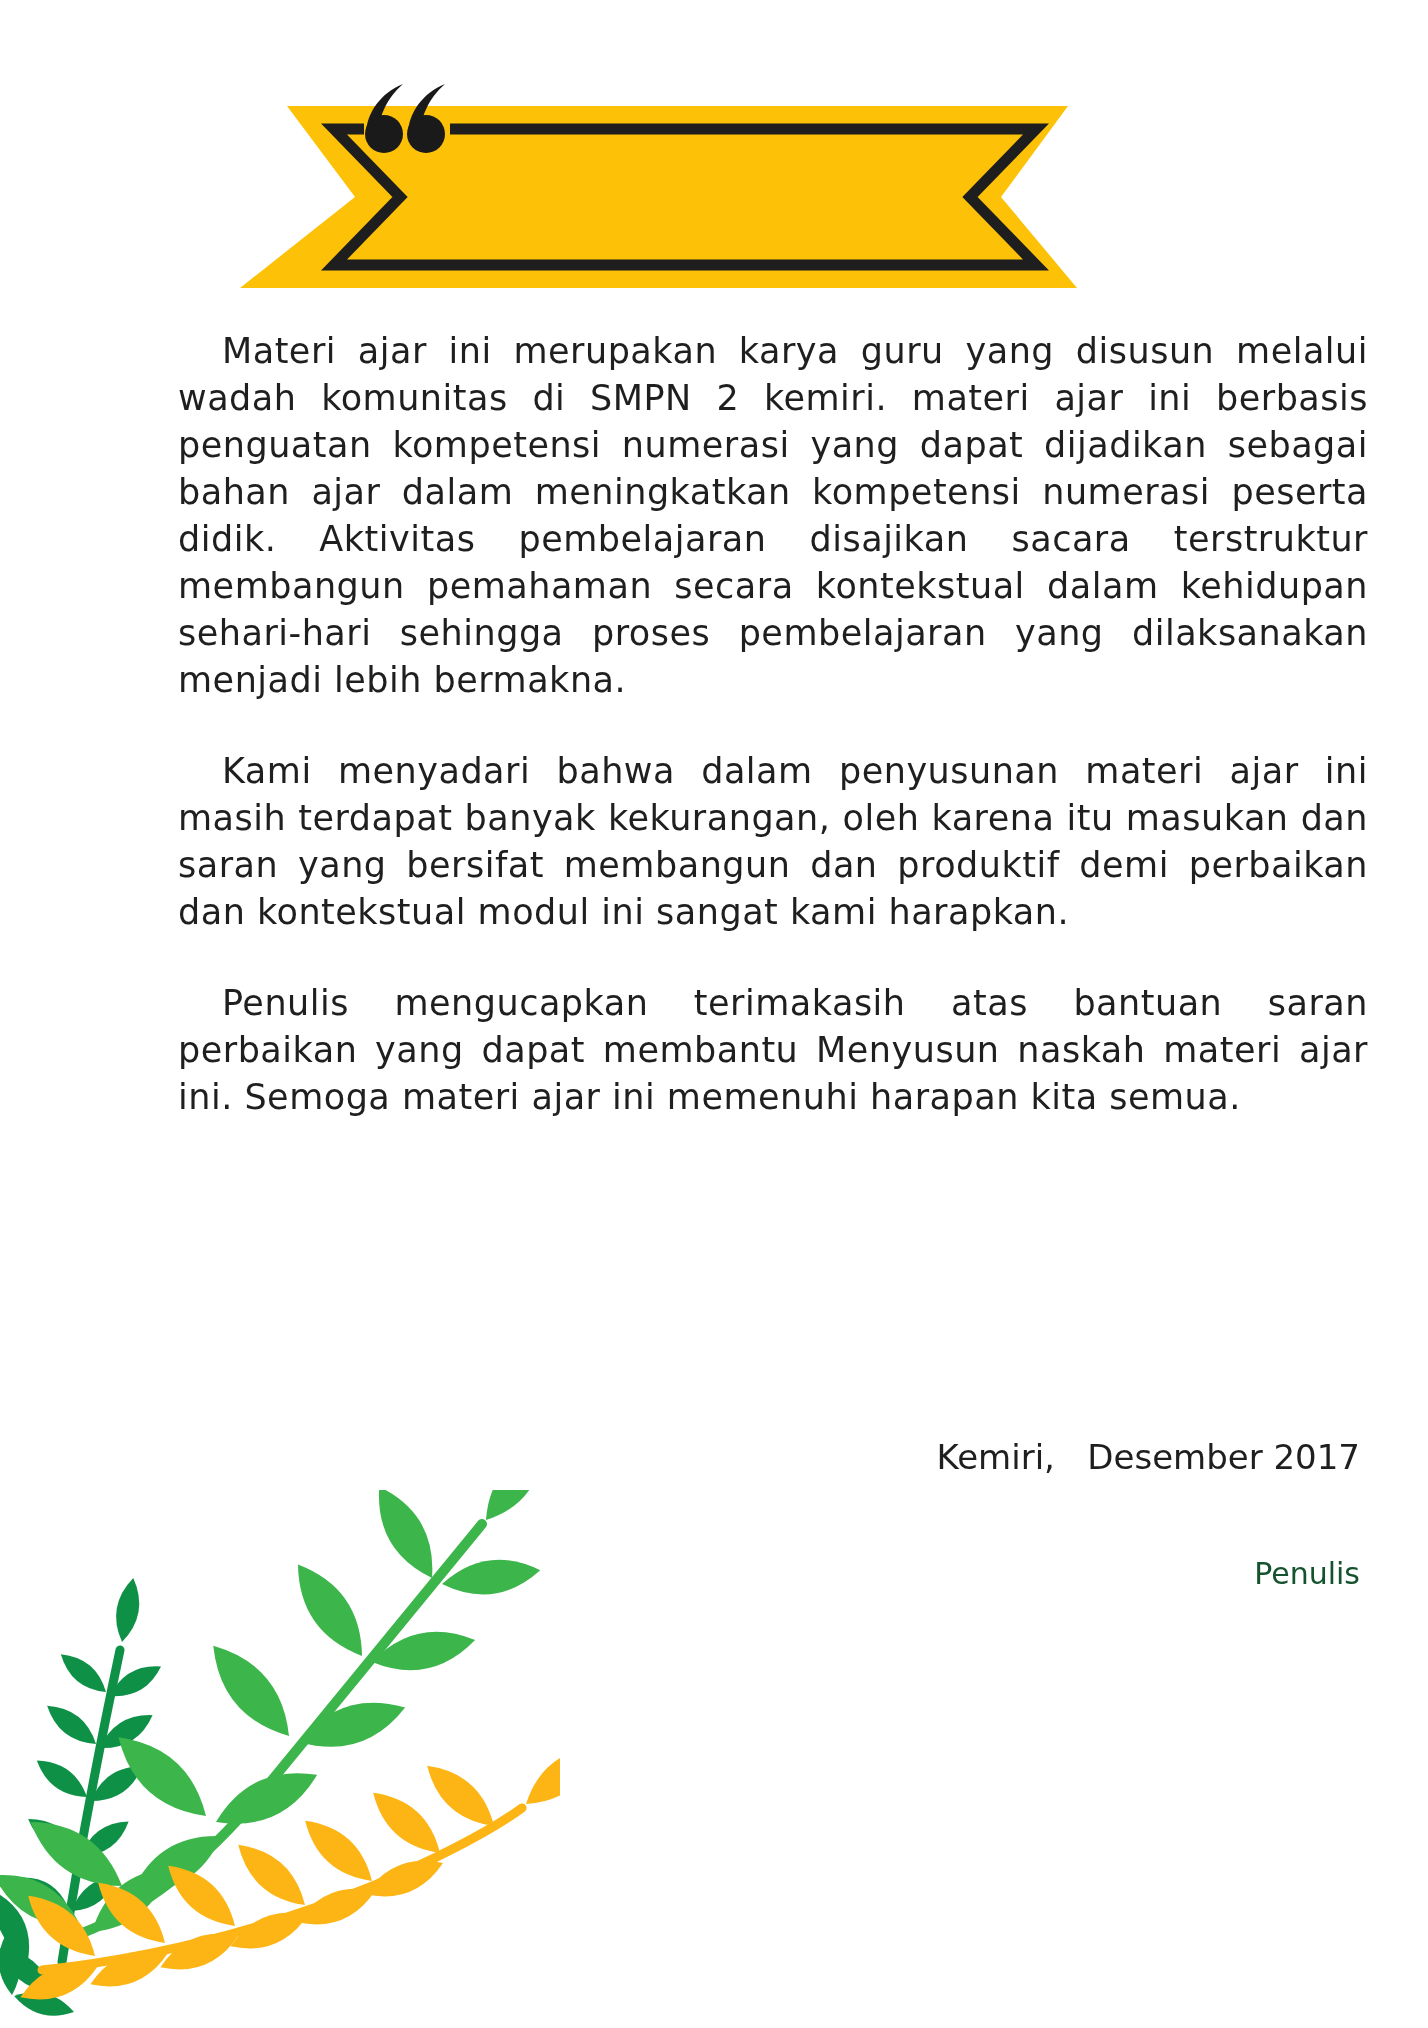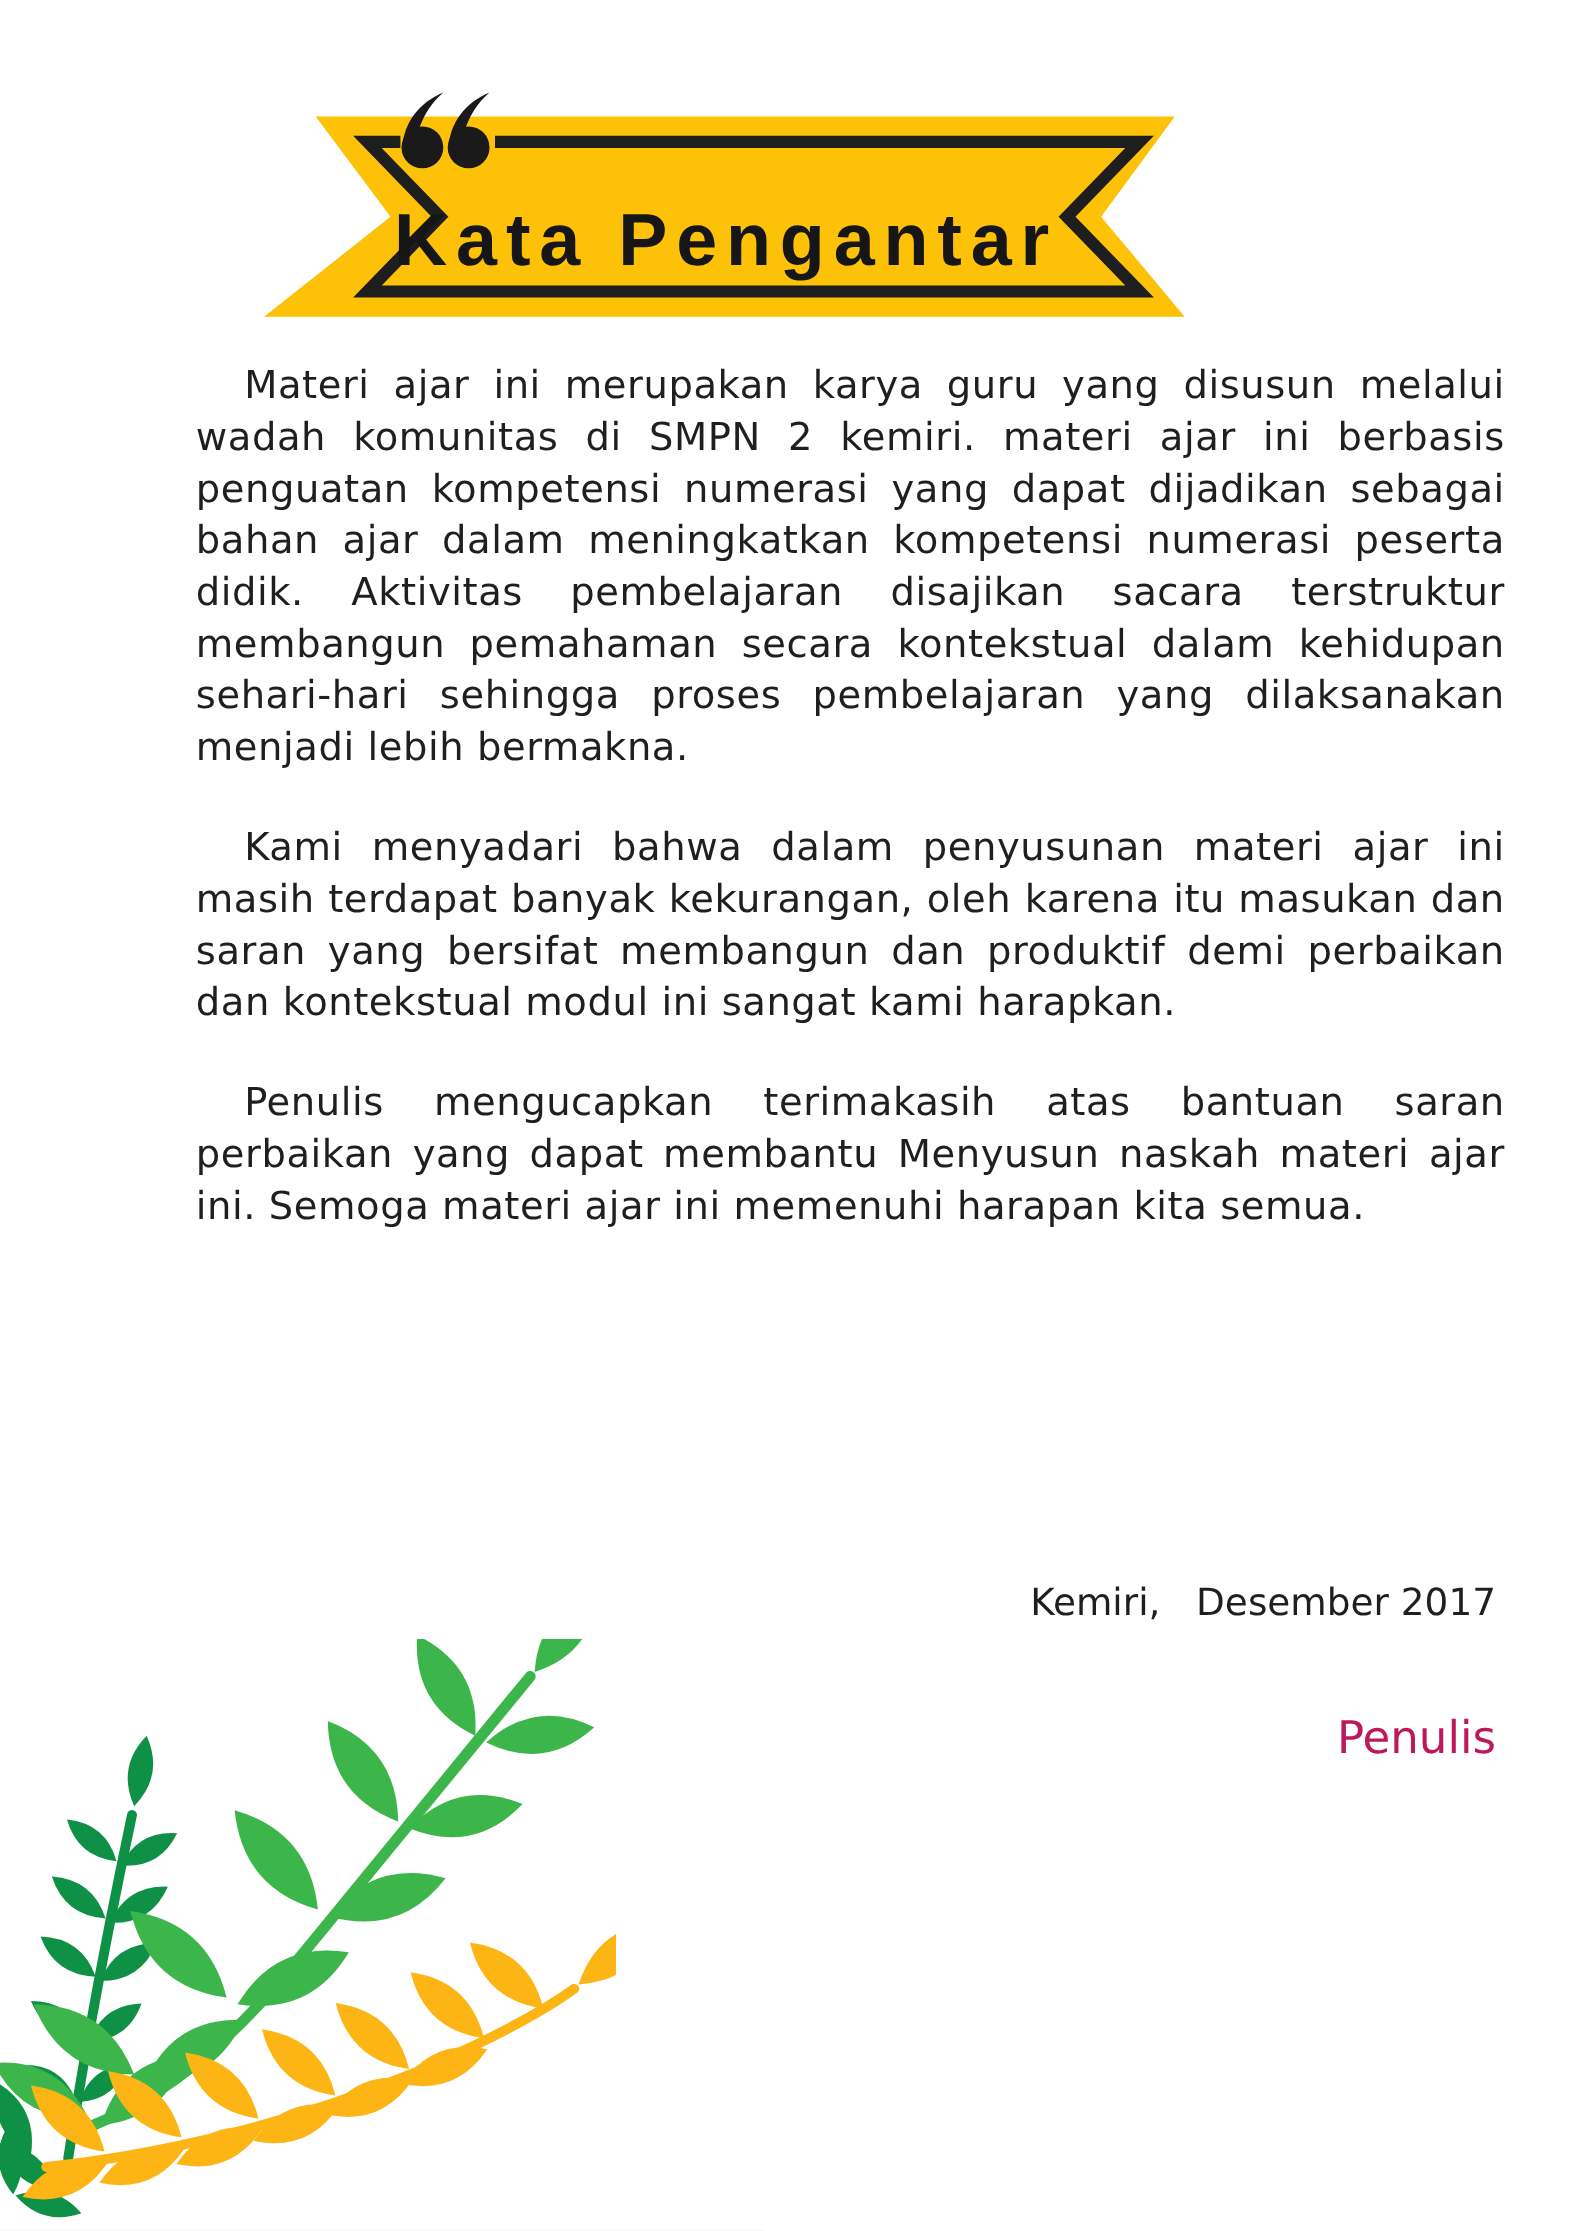--- a/index.html
+++ b/index.html
@@ -33,21 +33,21 @@
   }
   .body-text p{margin:0 0 44px 0;text-indent:44px;}
   
   .place-date{
     position:absolute;top:1437px;right:68px;
     font-size:34px;color:#1f1f1f;
     white-space:pre;
   }
   .author{
     position:absolute;top:1556px;right:68px;
-    font-size:41px;color:#be185d;
+    font-size:30px;color:#14532d;
   }
   
   .leaves-svg{position:absolute;left:0;top:1490px;}
   
   .watermark{
     position:absolute;top:1963px;right:70px;
     font-family:"Liberation Serif",serif;
     font-size:38px;color:#0d0d0d;
   }
 </style>
@@ -66,21 +66,20 @@
       <g>
         <circle cx="18" cy="50" r="19"></circle>
         <path d="M37,0 C15,9 1,28 0,49 L12,57 C11,34 21,14 37,0 Z"></path>
       </g>
       <g transform="translate(42,0)">
         <circle cx="18" cy="50" r="19"></circle>
         <path d="M37,0 C15,9 1,28 0,49 L12,57 C11,34 21,14 37,0 Z"></path>
       </g>
     </g>
   </svg>
-  <div class="banner-title">Kata Pengantar</div>
 
   <div class="body-text">
     <p>Materi ajar ini merupakan karya guru yang disusun melalui wadah komunitas di SMPN 2 kemiri. materi ajar ini berbasis penguatan kompetensi numerasi yang dapat dijadikan sebagai bahan ajar dalam meningkatkan kompetensi numerasi peserta didik. Aktivitas pembelajaran disajikan sacara terstruktur membangun pemahaman secara kontekstual dalam kehidupan sehari-hari sehingga proses pembelajaran yang dilaksanakan menjadi lebih bermakna.</p>
     <p>Kami menyadari bahwa dalam penyusunan materi ajar ini masih terdapat banyak kekurangan, oleh karena itu masukan dan saran yang bersifat membangun dan produktif demi perbaikan dan kontekstual modul ini sangat kami harapkan.</p>
     <p>Penulis mengucapkan terimakasih atas bantuan saran perbaikan yang dapat membantu Menyusun naskah materi ajar ini. Semoga materi ajar ini memenuhi harapan kita semua.</p>
   </div>
 
   <div class="place-date">Kemiri,   Desember 2017</div>
   <div class="author">Penulis</div>
 

